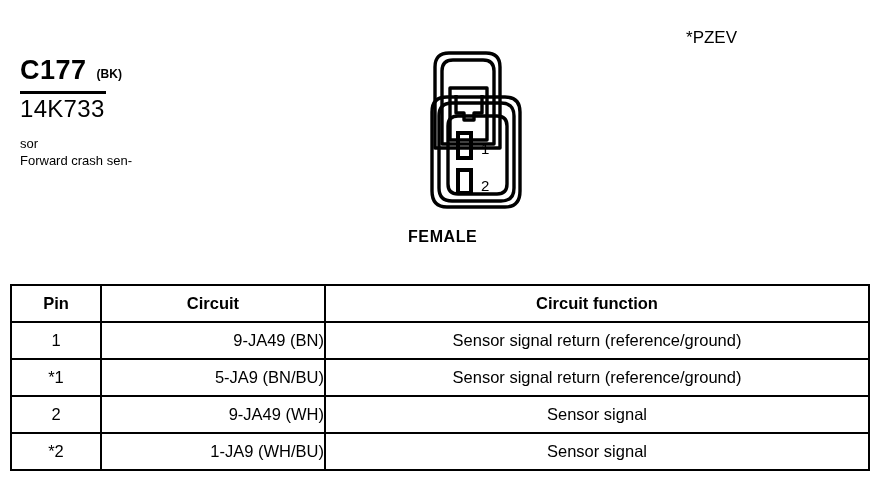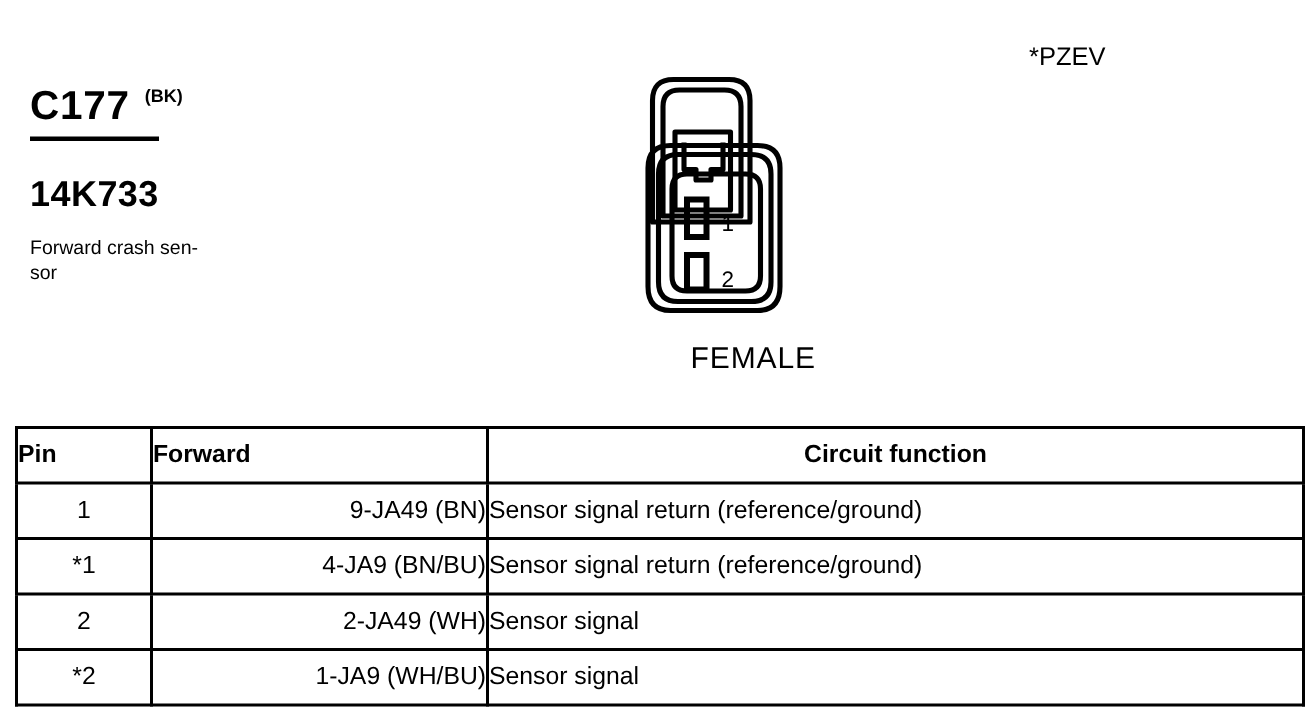--- a/index.html
+++ b/index.html
@@ -33,33 +33,33 @@
     font-size: 27px;
     font-weight: bold;
     letter-spacing: 0.5px;
     line-height: 30px;
   }
   #conn-color {
     font-size: 12px;
     font-weight: bold;
     line-height: 14px;
     margin-left: 10px;
-    margin-top: 2px;
+    margin-top: 12px;
   }
   #id-underline {
     width: 86px;
     height: 3px;
     background: #000;
     margin-top: 2px;
   }
   #part-number {
     font-size: 24px;
-    font-weight: bold;
+    font-weight: normal;
     letter-spacing: 0.3px;
-    margin-top: 23px;
+    margin-top: 2px;
     line-height: 26px;
   }
   #conn-desc {
     font-size: 13px;
     line-height: 17px;
     margin-top: 13px;
     width: 160px;
   }
 
   
@@ -87,23 +87,23 @@
     height: 225px;
   }
   #connector-svg {
     display: block;
   }
   #female-caption {
     position: absolute;
     left: 0;
     top: 188px;
     width: 136px;
-    text-align: right;
-    font-size: 20px;
-    font-weight: normal;
+    text-align: left;
+    font-size: 16px;
+    font-weight: bold;
     letter-spacing: 0.6px;
   }
 
   
   #pin-table {
     position: absolute;
     left: 10px;
     top: 284px;
     width: 852px;
     border-collapse: collapse;
@@ -112,39 +112,39 @@
   #pin-table td, #pin-table th {
     border: 2px solid #000;
     padding: 0;
     height: 35px;
     font-size: 16.5px;
     font-weight: normal;
     vertical-align: middle;
   }
   #pin-table thead th {
     font-weight: bold;
-    text-align: left;
+    text-align: center;
   }
   .col-pin  { width: 88px;  text-align: center; }
   .col-ckt  { width: 222px; text-align: right; }
-  .col-fn   { width: 542px; text-align: left; padding-left: 12px; }
+  .col-fn   { width: 542px; text-align: center; padding-left: 12px; }
 </style>
 </head>
 <body>
 
 <div id="id-block">
   <div id="conn-id-row">
     <span id="conn-id">C177</span>
     <span id="conn-color">(BK)</span>
   </div>
   <div id="id-underline"></div>
   <div id="part-number">14K733</div>
   <div id="conn-desc">
+    <div>sor</div>
     <div>Forward crash sen-</div>
-    <div>sor</div>
   </div>
 </div>
 
 <div id="pzev-note">
   <span id="pzev-asterisk">*</span>
   <span id="pzev-label">PZEV</span>
 </div>
 
 <div id="connector-figure">
   <svg id="connector-svg" width="136" height="180" viewBox="0 0 136 180">
@@ -174,38 +174,38 @@
     <text id="cav-label-1" x="73" y="114" font-family="Liberation Sans, sans-serif" font-size="15" fill="#000000">1</text>
     <text id="cav-label-2" x="73" y="151" font-family="Liberation Sans, sans-serif" font-size="15" fill="#000000">2</text>
   </svg>
   <div id="female-caption">FEMALE</div>
 </div>
 
 <table id="pin-table">
   <thead>
     <tr>
       <th class="col-pin">Pin</th>
-      <th class="col-ckt">Forward</th>
+      <th class="col-ckt">Circuit</th>
       <th class="col-fn" style="text-align:center;padding-left:0">Circuit function</th>
     </tr>
   </thead>
   <tbody id="pin-table-body">
     <tr>
       <td class="col-pin">1</td>
       <td class="col-ckt">9-JA49 (BN)</td>
       <td class="col-fn">Sensor signal return (reference/ground)</td>
     </tr>
     <tr>
       <td class="col-pin">*1</td>
-      <td class="col-ckt">4-JA9 (BN/BU)</td>
+      <td class="col-ckt">5-JA9 (BN/BU)</td>
       <td class="col-fn">Sensor signal return (reference/ground)</td>
     </tr>
     <tr>
       <td class="col-pin">2</td>
-      <td class="col-ckt">2-JA49 (WH)</td>
+      <td class="col-ckt">9-JA49 (WH)</td>
       <td class="col-fn">Sensor signal</td>
     </tr>
     <tr>
       <td class="col-pin">*2</td>
       <td class="col-ckt">1-JA9 (WH/BU)</td>
       <td class="col-fn">Sensor signal</td>
     </tr>
   </tbody>
 </table>
 

